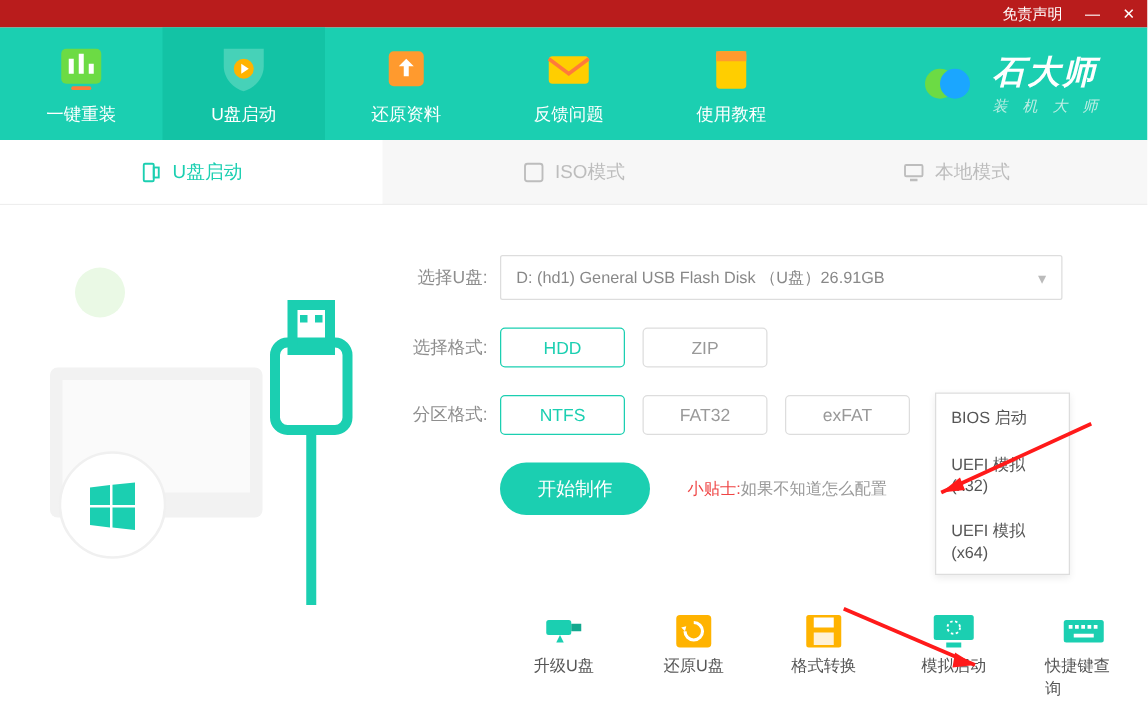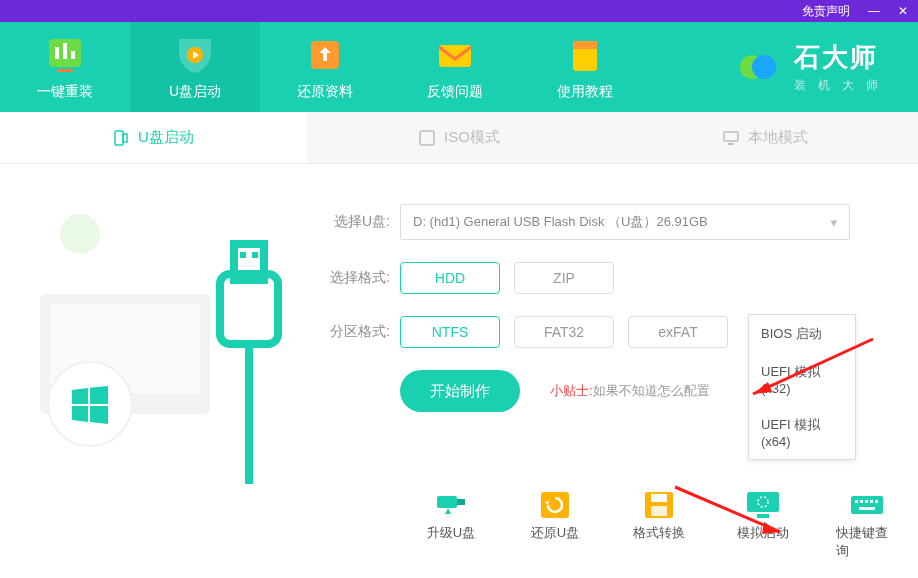--- a/index.html
+++ b/index.html
@@ -1,26 +1,26 @@
 <!DOCTYPE html>
 <html><head>
 <meta charset="utf-8">
 <style>
   * { margin: 0; padding: 0; box-sizing: border-box; font-family: "Microsoft YaHei", Arial, sans-serif; }
   body { width: 918px; height: 578px; background: #fff; position: relative; overflow: hidden; }
 
-  .topbar { height: 22px; background: #6d28d9; display: flex; justify-content: flex-end; align-items: center; padding-right: 10px; gap: 18px; color: #fff; font-size: 12px; }
+  .topbar { height: 22px; background: #b91c1c; display: flex; justify-content: flex-end; align-items: center; padding-right: 10px; gap: 18px; color: #fff; font-size: 12px; }
   .topbar .win-btn { color: #fff; cursor: pointer; }
 
   .header { height: 90px; background: #1bcfb1; display: flex; }
   .nav { display: flex; }
   .nav-item { width: 130px; display: flex; flex-direction: column; align-items: center; justify-content: center; gap: 6px; color: #fff; font-size: 14px; cursor: pointer; }
   .nav-item.active { background: #13c3a5; }
   .nav-item .ico { width: 44px; height: 44px; display: flex; align-items: center; justify-content: center; }
-  .brand { margin-left: auto; display: flex; align-items: center; padding-right: 28px; gap: 16px; }
+  .brand { margin-left: auto; display: flex; align-items: center; padding-right: 28px; gap: 16px; font-style: italic; }
   .brand-logo { width: 40px; height: 40px; }
   .brand-txt { color: #fff; font-size: 26px; font-weight: 700; letter-spacing: 2px; }
   .brand-sub { color: #bdeee4; font-size: 12px; letter-spacing: 12px; margin-top: 2px; }
   .brand-col { display: flex; flex-direction: column; }
 
   .tabs { height: 52px; display: flex; background: #f7f7f7; border-bottom: 1px solid #eee; }
   .tab { flex: 1; display: flex; align-items: center; justify-content: center; gap: 8px; font-size: 15px; color: #bdbdbd; cursor: pointer; }
   .tab.active { background: #fff; color: #1bcfb1; font-weight: 500; }
   .tab .ticon { width: 18px; height: 18px; }
 

